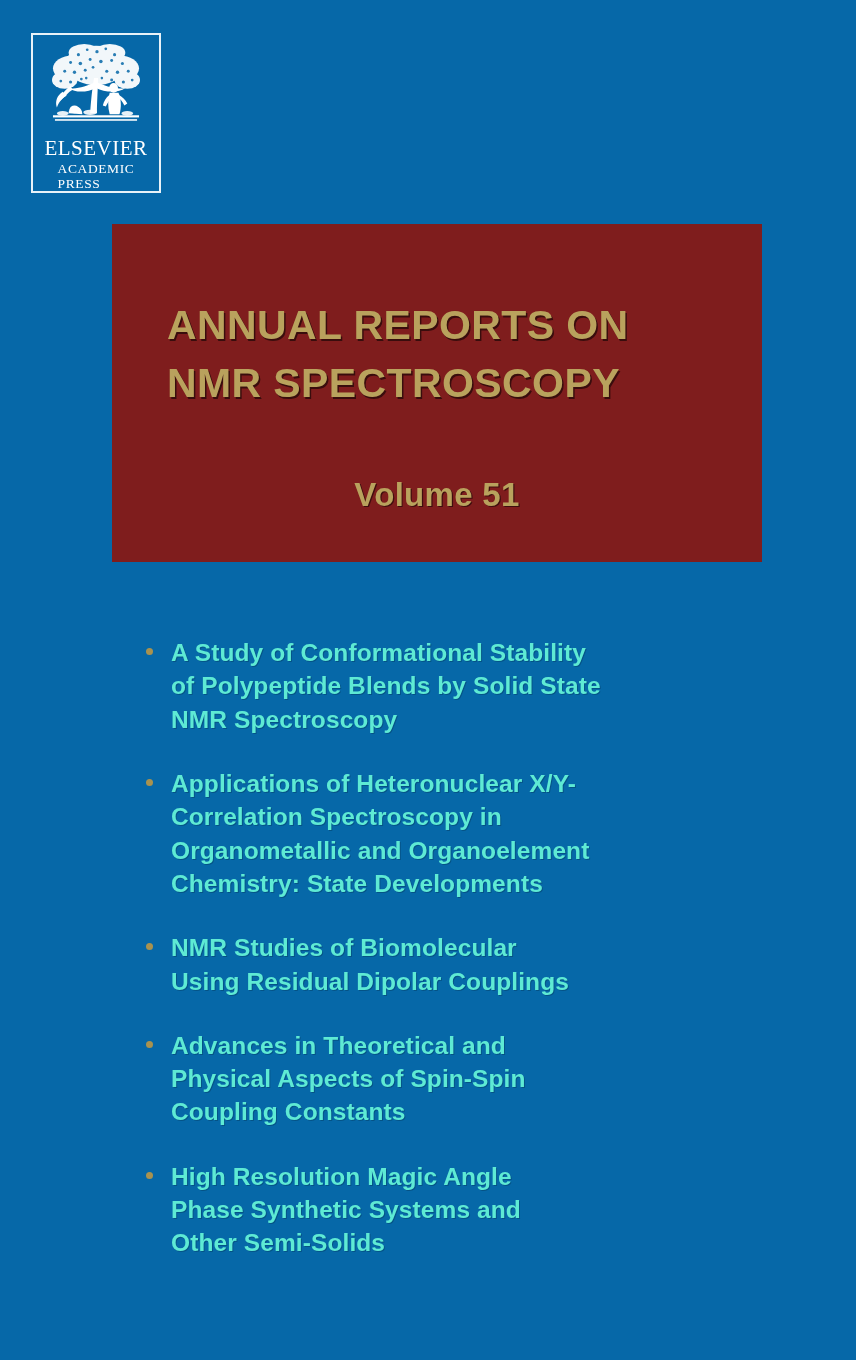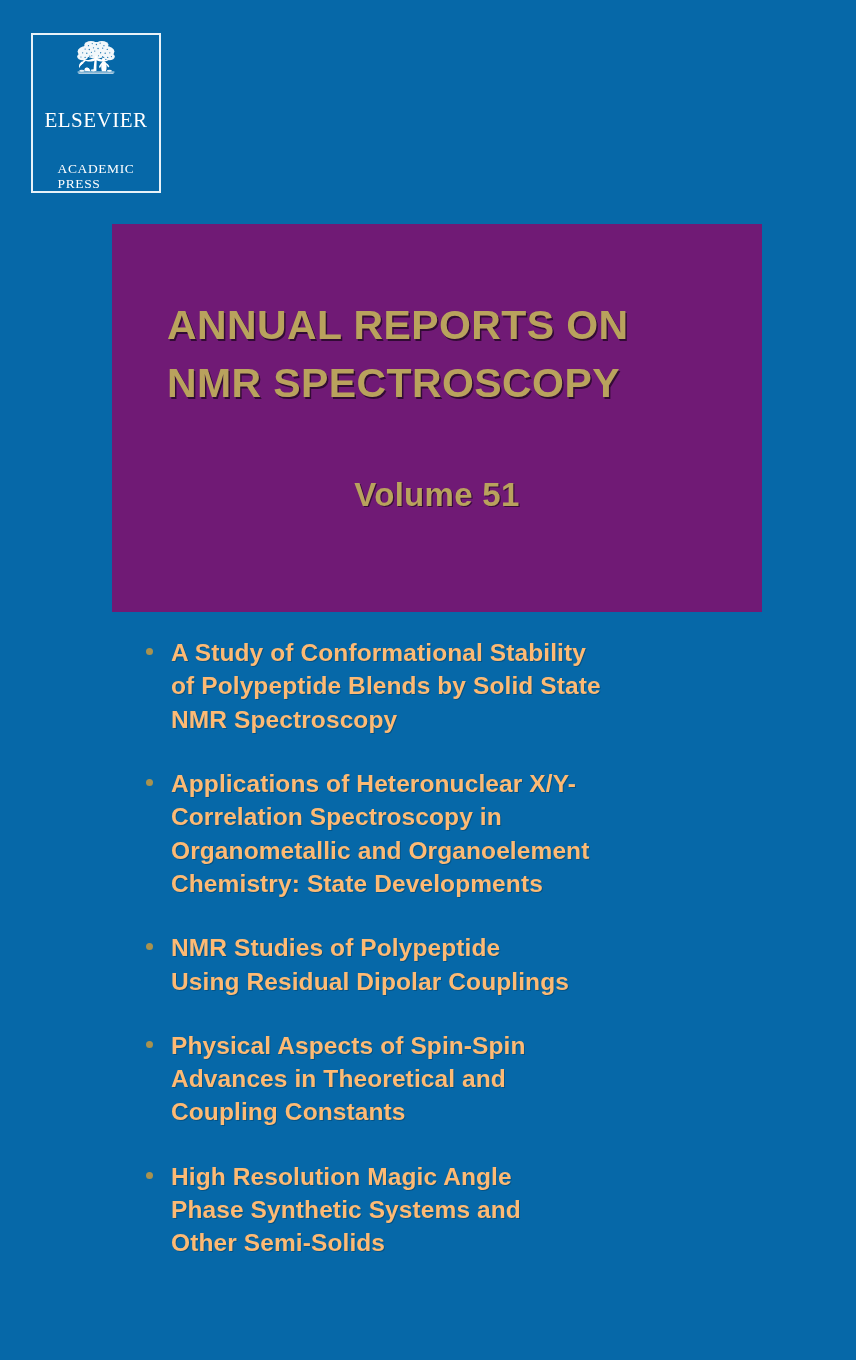--- a/index.html
+++ b/index.html
@@ -28,21 +28,20 @@
     top: 33px;
     width: 130px;
     height: 160px;
     border: 2px solid #e8f2f8;
     box-sizing: border-box;
     display: flex;
     flex-direction: column;
     align-items: center;
     justify-content: flex-start;
     padding-top: 4px;
-    gap: 28px;
   }
   #logo-emblem {
     width: 112px;
     height: 100px;
     display: block;
   }
   #logo-wordmark {
     color: #ffffff;
     font-family: "Liberation Serif", serif;
     font-size: 21px;
@@ -59,22 +58,22 @@
     line-height: 1.12;
     margin-top: 2px;
   }
 
   
   #title-panel {
     position: absolute;
     left: 112px;
     top: 224px;
     width: 650px;
-    height: 388px;
-    background: #701a75;
+    height: 338px;
+    background: #7f1d1d;
     box-sizing: border-box;
     padding: 0;
   }
   #series-title {
     position: absolute;
     left: 55px;
     top: 72px;
     width: 560px;
     color: #b9a25d;
     font-size: 41px;
@@ -104,21 +103,21 @@
     top: 636px;
     width: 600px;
     list-style: none;
     margin: 0;
     padding: 0;
   }
   .contents-item {
     position: relative;
     padding-left: 28px;
     margin-bottom: 31px;
-    color: #fdba74;
+    color: #5eead4;
     font-size: 24.5px;
     font-weight: bold;
     line-height: 1.36;
     letter-spacing: 0.1px;
     text-shadow: 1px 1px 0 rgba(0,0,0,0.20);
   }
   .contents-item:last-child { margin-bottom: 0; }
   .contents-bullet {
     position: absolute;
     left: 3px;
@@ -234,29 +233,29 @@
         <span class="contents-text">
           <span class="ln">Applications of Heteronuclear X/Y-</span>
           <span class="ln">Correlation Spectroscopy in</span>
           <span class="ln">Organometallic and Organoelement</span>
           <span class="ln">Chemistry: State Developments</span>
         </span>
       </li>
       <li class="contents-item">
         <span class="contents-bullet"></span>
         <span class="contents-text">
-          <span class="ln">NMR Studies of Polypeptide</span>
+          <span class="ln">NMR Studies of Biomolecular</span>
           <span class="ln">Using Residual Dipolar Couplings</span>
         </span>
       </li>
       <li class="contents-item">
         <span class="contents-bullet"></span>
         <span class="contents-text">
+          <span class="ln">Advances in Theoretical and</span>
           <span class="ln">Physical Aspects of Spin-Spin</span>
-          <span class="ln">Advances in Theoretical and</span>
           <span class="ln">Coupling Constants</span>
         </span>
       </li>
       <li class="contents-item">
         <span class="contents-bullet"></span>
         <span class="contents-text">
           <span class="ln">High Resolution Magic Angle</span>
           <span class="ln">Phase Synthetic Systems and</span>
           <span class="ln">Other Semi-Solids</span>
         </span>

